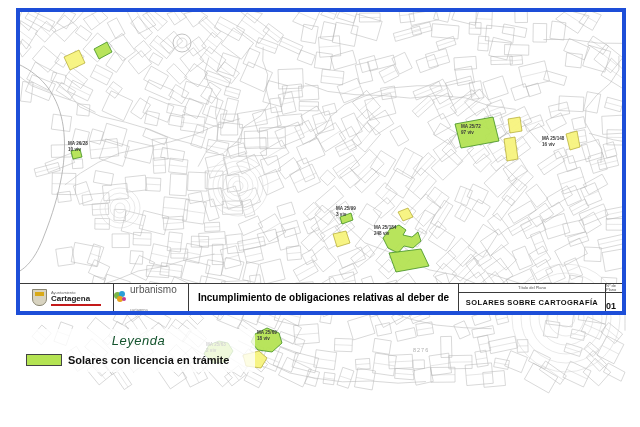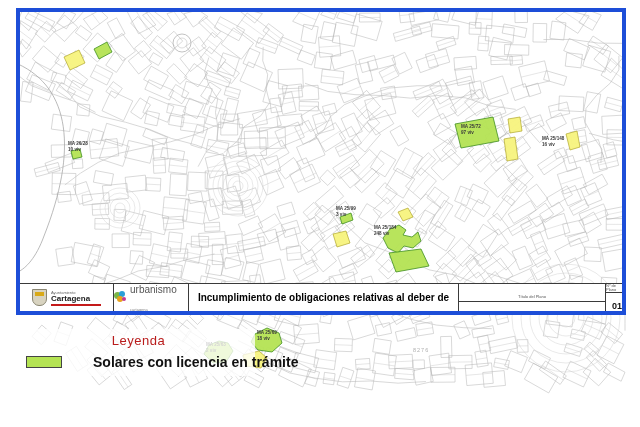--- a/index.html
+++ b/index.html
@@ -10,38 +10,38 @@
 
   
   .plot.green{fill:#b4e353;stroke:#3f8f1f;stroke-width:0.8;fill-opacity:.95;}
   .plot.yellow{fill:#f7f37d;stroke:#b0a62c;stroke-width:0.7;fill-opacity:.95;}
   .plot-label{font-family:"Liberation Sans",sans-serif;font-size:4.6px;font-weight:bold;fill:#3a3a3a;}
   .ref-label{font-family:"Liberation Sans",sans-serif;font-size:5.5px;fill:#b0b0b0;letter-spacing:1px;}
 
   
   .legend{position:absolute;left:22px;top:329px;width:225px;z-index:3;
           background:rgba(255,255,255,.78);padding:2px 4px 4px 4px;}
-  .legend-title{font-size:13px;color:#b91c1c;text-align:center;margin:2px 0 6px 0;letter-spacing:.5px;}
+  .legend-title{font-size:13px;color:#14532d;text-align:center;margin:2px 0 6px 0;letter-spacing:.5px;font-style:italic;}
   .legend-row{display:flex;align-items:center;margin-bottom:2px;}
   .swatch{width:34px;height:10px;border:1px solid #444;margin-right:6px;flex:none;}
   .swatch.green{background:#b4e353;}
   .swatch.yellow{background:#f7f37d;}
-  .legend-label{font-size:14px;font-weight:bold;color:#111;white-space:nowrap;margin-left:25px;}
+  .legend-label{font-size:11px;font-weight:bold;color:#111;white-space:nowrap;}
 
   
   .frame{position:absolute;left:16px;top:8px;width:610px;height:307px;
          border:4px solid #1d4ed8;box-sizing:border-box;z-index:4;pointer-events:none;}
   .titlebar{position:absolute;left:0;right:0;bottom:0;height:27px;background:#fff;
             border-top:1px solid #3a3a3a;display:flex;pointer-events:auto;}
   .cell{border-right:1px solid #3a3a3a;box-sizing:border-box;display:flex;
         align-items:center;justify-content:center;overflow:hidden;}
   .cell:last-child{border-right:none;}
   .c1{width:94px;} .c2{width:75px;} .c3{width:270px;flex-direction:row;}
   .c4{width:147px;flex-direction:column;align-items:stretch;padding:0;}
-  .c5{flex:1;flex-direction:column;align-items:flex-end;padding:0;gap:8px;}
+  .c5{flex:1;flex-direction:column;align-items:flex-start;padding:0;gap:8px;}
   .caption{height:8px;border-bottom:1px solid #3a3a3a;font-size:4px;color:#555;
            display:flex;align-items:center;justify-content:center;line-height:1;}
   .mainline{flex:1;display:flex;align-items:center;justify-content:center;}
   .plan-title{font-size:7.5px;font-weight:bold;color:#111;letter-spacing:.4px;white-space:nowrap;}
   .plan-number{font-size:9px;font-weight:bold;color:#111;}
   .doc-title{font-size:10px;font-weight:bold;color:#000;line-height:11px;text-align:center;white-space:nowrap;}
 
   
   .logo1{display:flex;align-items:center;gap:4px;}
   .shield{width:13px;height:15px;background:#d8d3c0;border:1px solid #8a8672;
@@ -943,20 +943,23 @@
             </span>
           </div>
           <span class="bluebar"></span>
         </div>
       </div>
       <div class="cell c3">
         <div class="doc-title">Incumplimiento de obligaciones relativas al deber de</div>
       </div>
       <div class="cell c4">
         <div class="caption">Título del Plano</div>
+        <div class="mainline">
+            <span class="plan-title">SOLARES SOBRE CARTOGRAFÍA</span>
+          </div>
       </div>
       <div class="cell c5">
         <div class="caption">Nº de Plano</div>
         <div class="mainline">
             <span class="plan-number">01</span>
           </div>
       </div>
     </div>
   </div>
 </div>

